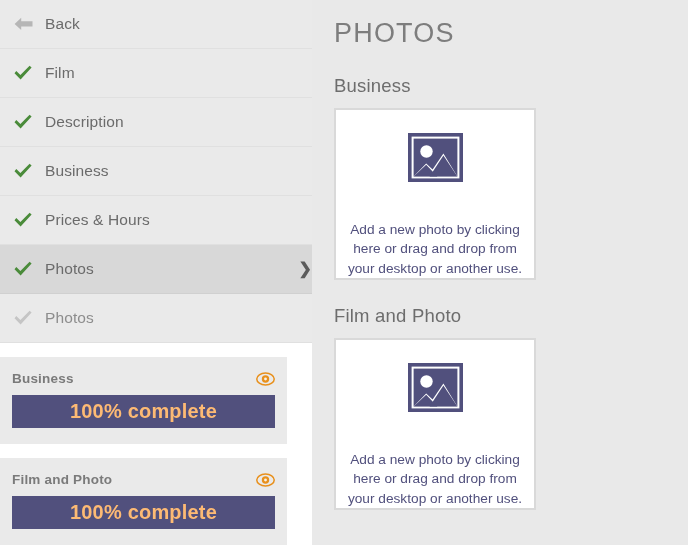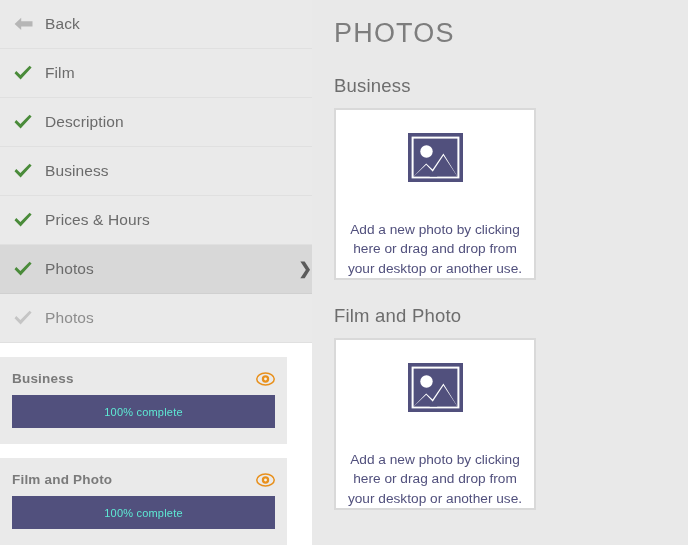--- a/index.html
+++ b/index.html
@@ -110,23 +110,23 @@
   .progress-fill {
     position: absolute;
     left: 0; top: 0; bottom: 0;
     width: 100%;
     background: #51507d;
     display: flex;
     align-items: center;
     justify-content: center;
   }
   .progress-text {
-    color: #5eead4;
-    font-size: 11px;
-    font-weight: 400;
+    color: #fdba74;
+    font-size: 20px;
+    font-weight: 700;
     letter-spacing: 0.2px;
   }
 
   
   #main {
     position: absolute;
     left: 312px;
     top: 0;
     width: 376px;
     height: 545px;

